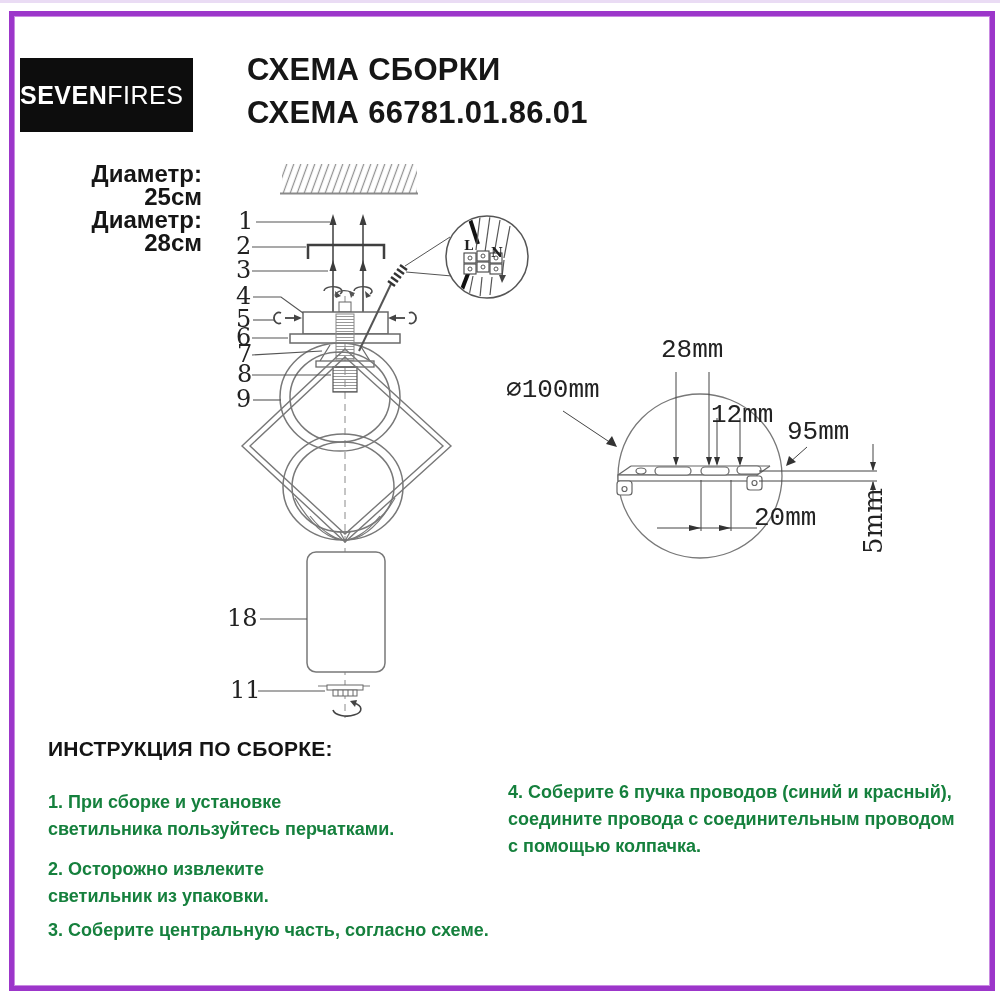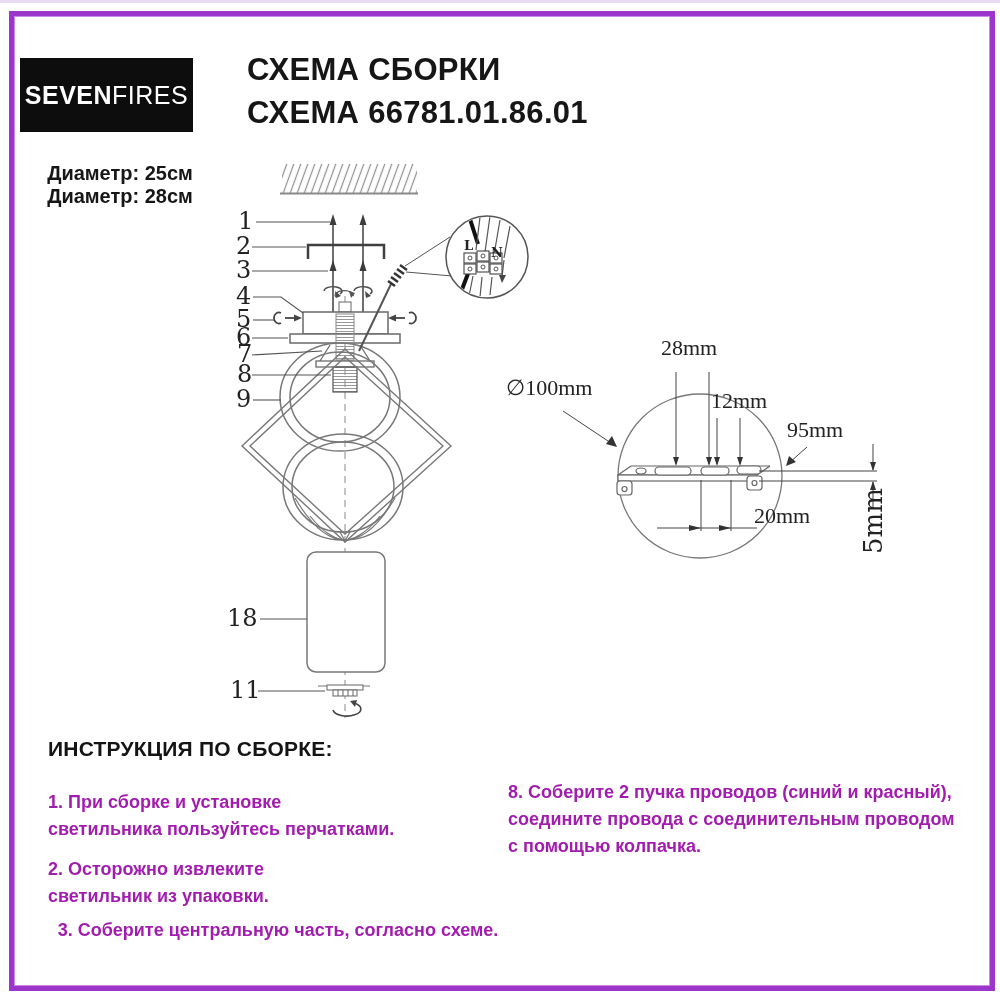--- a/index.html
+++ b/index.html
@@ -2,41 +2,41 @@
 <html><head>
 <meta charset="utf-8">
 <style>
   html,body{margin:0;padding:0;background:#ffffff;}
   .page{position:relative;width:1000px;height:1000px;background:#ffffff;overflow:hidden;
         font-family:"Liberation Sans",sans-serif;}
   .top-tint{position:absolute;left:0;top:0;width:1000px;height:3px;background:#eadcf4;}
   .frame{position:absolute;left:9px;top:11px;width:976px;height:970px;
          border:5px solid #9c36ca;box-shadow:inset 0 0 0 1px #c98ae2;}
   .logo{position:absolute;left:20px;top:58px;width:173px;height:74px;background:#0d0d0d;
-        display:flex;align-items:center;justify-content:center;color:#ffffff;
+        display:flex;align-items:center;justify-content:flex-start;color:#ffffff;
         font-size:25px;letter-spacing:.5px;white-space:nowrap;}
   .logo .b{font-weight:800;}
   .logo .l{font-weight:400;}
   .title{position:absolute;left:247px;top:48px;font-size:31px;line-height:43px;
          font-weight:800;color:#161616;letter-spacing:.3px;}
-  .dims{position:absolute;left:38px;top:162px;width:164px;text-align:center;
-        font-size:20px;line-height:23px;font-weight:700;color:#161616;}
+  .dims{position:absolute;left:38px;top:162px;width:164px;text-align:right;
+        font-size:24px;line-height:23px;font-weight:700;color:#161616;}
   svg.diagram{position:absolute;left:0;top:0;}
   .lbl{position:absolute;font-family:"DejaVu Serif",serif;color:#222;font-size:24px;line-height:1;}
-  .dim{position:absolute;font-family:Liberation Serif, serif;color:#222;font-size:22px;line-height:1;}
+  .dim{position:absolute;font-family:Liberation Mono, monospace;color:#222;font-size:26px;line-height:1;}
   .dim-v{position:absolute;left:860px;top:554px;transform:rotate(-90deg);transform-origin:0 0;
          font-family:"DejaVu Serif",serif;color:#222;font-size:26px;line-height:1;}
   .ln{position:absolute;font-family:"DejaVu Serif",serif;font-weight:700;font-size:13px;color:#222;}
   .instr-head{position:absolute;left:48px;top:737px;font-size:21px;font-weight:800;
               color:#141414;letter-spacing:.2px;text-align:center;}
-  .instr{position:absolute;font-size:18px;line-height:27px;font-weight:700;color:#a21caf;
+  .instr{position:absolute;font-size:18px;line-height:27px;font-weight:700;color:#15803d;
          white-space:pre-line;}
   .i1{left:48px;top:789px;width:440px;}
   .i2{left:48px;top:856px;width:440px;}
-  .i3{left:48px;top:917px;width:460px;text-align:center;}
+  .i3{left:48px;top:917px;width:460px;}
   .i4{left:508px;top:779px;width:460px;}
   .i5{left:508px;top:861px;width:460px;}
   .i6{left:508px;top:917px;width:460px;}
 </style>
 </head>
 <body>
 
 <div class="page">
   <div class="top-tint"></div>
   <div class="frame"></div>
@@ -262,27 +262,27 @@
   <span class="lbl" style="left:237px;top:362px">8</span>
   <span class="lbl" style="left:236px;top:387px">9</span>
   <span class="lbl" style="left:227px;top:606px">18</span>
   <span class="lbl" style="left:230px;top:678px">11</span>
 
   <span class="ln" style="left:464px;top:238px">L</span>
   <span class="ln" style="left:491px;top:245px">N</span>
 
   <span class="dim" style="left:506px;top:377px">∅100mm</span>
   <span class="dim" style="left:661px;top:337px">28mm</span>
-  <span class="dim" style="left:711px;top:390px">12mm</span>
+  <span class="dim" style="left:711px;top:402px">12mm</span>
   <span class="dim" style="left:787px;top:419px">95mm</span>
   <span class="dim" style="left:754px;top:505px">20mm</span>
   <span class="dim-v">5mm</span>
 
   <div class="instr-head">ИНСТРУКЦИЯ ПО СБОРКЕ:</div>
   <div class="instr i1">1. При сборке и установке
 светильника пользуйтесь перчатками.</div>
   <div class="instr i2">2. Осторожно извлеките
 светильник из упаковки.</div>
   <div class="instr i3">3. Соберите центральную часть, согласно схеме.</div>
-  <div class="instr i4">8. Соберите 2 пучка проводов (синий и красный),
+  <div class="instr i4">4. Соберите 6 пучка проводов (синий и красный),
 соедините провода с соединительным проводом
 с помощью колпачка.</div>
 </div>
 
 </body></html>

